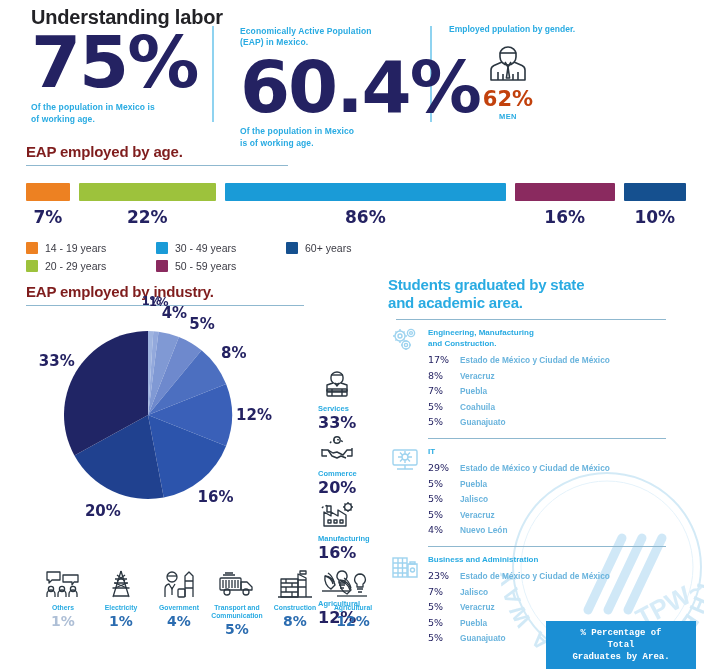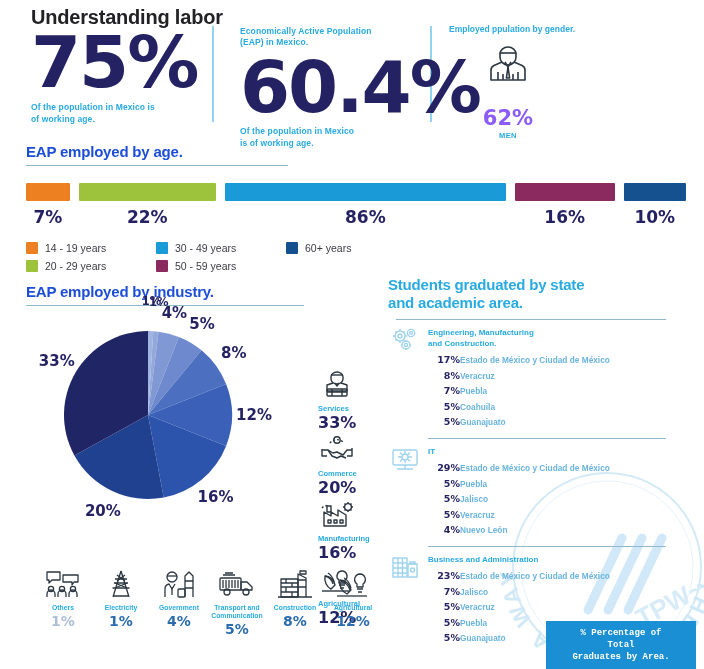--- a/index.html
+++ b/index.html
@@ -22,25 +22,25 @@
   .stat .kicker { font-size: 8.5px; font-weight: bold; color: #29ABE2; line-height: 1.35; letter-spacing: .1px; }
   .stat .sub { font-size: 8.5px; font-weight: bold; color: #29ABE2; line-height: 1.35; margin-top: 5px; letter-spacing: .1px; }
 
   .vrule { position: absolute; width: 1.5px; background: #8fd3f0; }
 
   
   .gender-wrap { position: absolute; left: 449px; top: 24px; width: 240px; }
   .gender-title { font-size: 8.5px; font-weight: bold; color: #29ABE2; margin-bottom: 8px; }
   .gender-row { display: flex; gap: 40px; padding-left: 26px; }
   .gender-cell { width: 66px; text-align: center; }
-  .gender-pct { font-size: 21px; font-weight: bold; color: #8b5cf6; margin-top: 20px; font-family: "DejaVu Sans", sans-serif; }
+  .gender-pct { font-size: 21px; font-weight: bold; color: #c2410c; margin-top: 1px; font-family: "DejaVu Sans", sans-serif; }
   .gender-lbl { font-size: 7.5px; font-weight: bold; color: #29ABE2; letter-spacing: .4px; margin-top: 1px; }
 
   
-  .sec-h { font-size: 15px; font-weight: bold; color: #1d4ed8; letter-spacing: -.2px; }
+  .sec-h { font-size: 15px; font-weight: bold; color: #7f1d1d; letter-spacing: -.2px; }
   .sec-rule { height: 1.3px; background: #8fb8cf; margin-top: 5px; }
 
   
   #age-sec { position: absolute; left: 26px; top: 143px; width: 660px; }
   #age-rule { width: 262px; }
   .bars { position: relative; height: 24px; margin-top: 17px; }
   .bar { position: absolute; top: 0; height: 18px; border-radius: 1px; }
   .barpcts { position: relative; height: 26px; }
   .barpct { position: absolute; font-size: 17px; font-weight: bold; color: #242262; font-family: "DejaVu Sans", sans-serif; }
   .legend { margin-top: 6px; display: grid; grid-template-columns: 130px 130px 130px; grid-auto-rows: 18px; }
@@ -69,21 +69,21 @@
 
   
   #stu-sec { position: absolute; left: 388px; top: 276px; width: 300px; }
   .stu-h { font-size: 15px; font-weight: bold; color: #29ABE2; line-height: 1.2; letter-spacing: -.2px; }
   .stu-rule { height: 1.3px; background: #8fb8cf; margin: 7px 0 0 8px; width: 270px; }
   .grp { position: relative; padding-left: 40px; margin-top: 7px; }
   .grp-icon { position: absolute; left: 2px; top: 0px; width: 30px; height: 26px; }
   .grp-title { font-size: 8px; font-weight: bold; color: #29ABE2; line-height: 1.3; min-height: 11px; padding-top: 1px; }
   .grp-rows { margin-top: 5px; }
   .grow { display: flex; align-items: baseline; height: 15.5px; }
-  .grow .pc { width: 32px; font-size: 9.5px; font-weight: bold; color: #242262; font-family: "DejaVu Sans", sans-serif; flex: 0 0 32px; text-align: right; }
+  .grow .pc { width: 32px; font-size: 9.5px; font-weight: normal; color: #242262; font-family: "DejaVu Sans", sans-serif; flex: 0 0 32px; }
   .grow .st { font-size: 8.3px; color: #6ab4dd; font-weight: bold; }
   .grp-sep { height: 1.3px; background: #8fb8cf; margin: 6px 0 0 40px; width: 238px; }
 
   .badge { position: absolute; left: 546px; top: 621px; width: 150px; padding: 6px 24px; background: #1B8FD4; color: #fff; font-size: 9px; font-weight: bold; text-align: center; line-height: 1.35; font-family: Liberation Mono, monospace; }
 </style>
 </head>
 <body>
 
 <div id="page">
 

